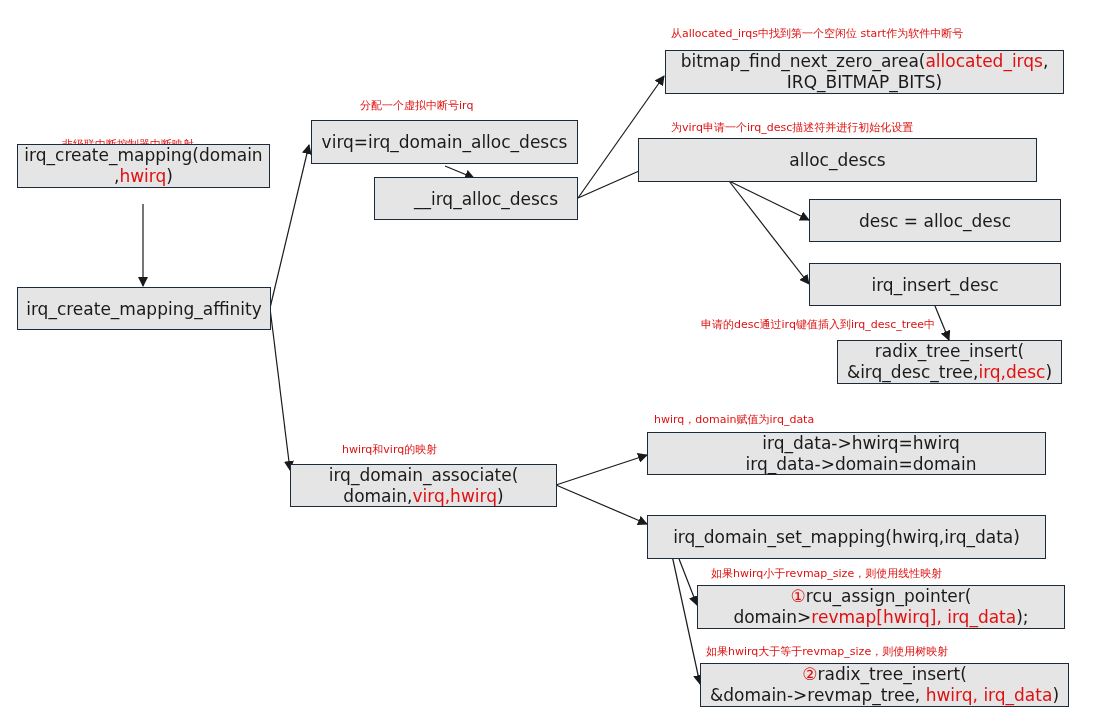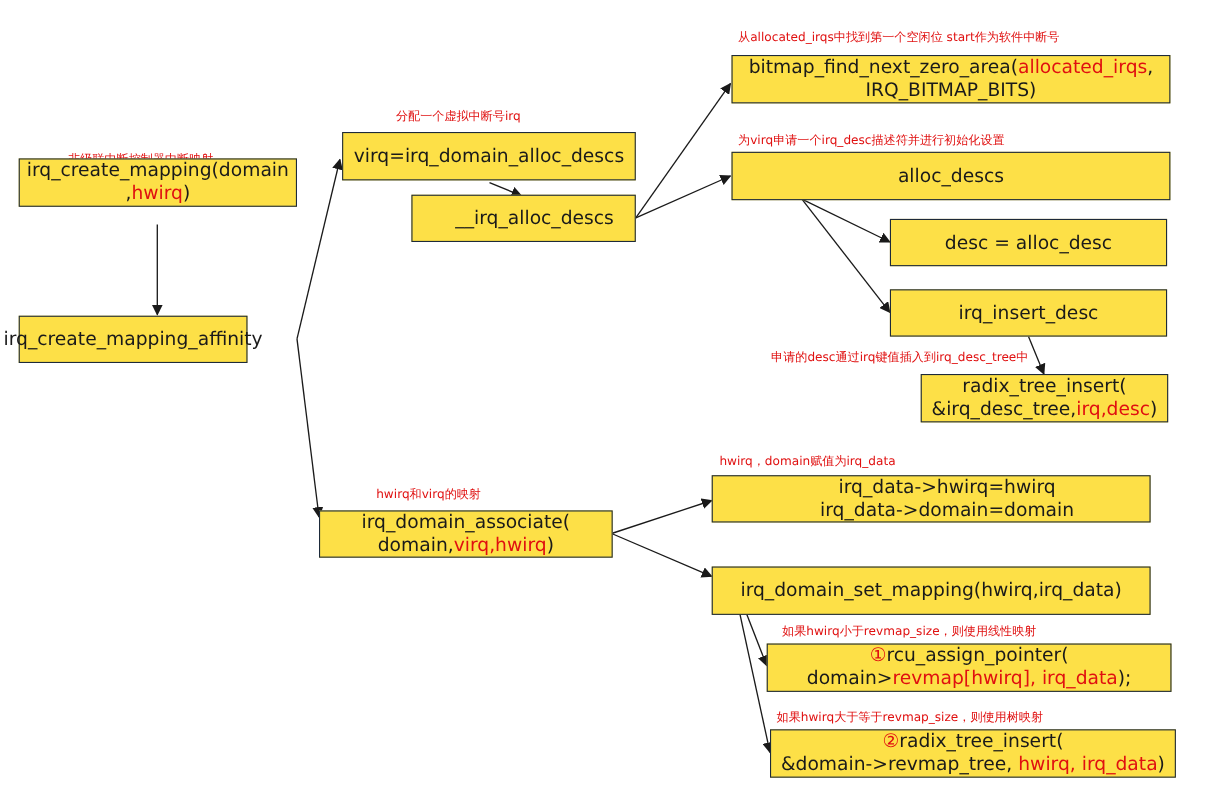--- a/index.html
+++ b/index.html
@@ -1,18 +1,18 @@
 <!DOCTYPE html>
 <html><head>
   <meta charset="utf-8">
   <style>
     html, body { margin: 0; padding: 0; background: #ffffff; }
     body { width: 1095px; height: 718px; position: relative; overflow: hidden;
            font-family: "DejaVu Sans", sans-serif; }
-    .box { position: absolute; box-sizing: border-box; background: #fde047;
+    .box { position: absolute; box-sizing: border-box; background: #e5e5e5;
            border: 1px solid #1d2a3a; color: #1a1a1a; text-align: center;
            font-size: 17px; line-height: 24px; display: flex; flex-direction: column;
            justify-content: center; align-items: center; white-space: nowrap; }
     .box .line { display: block; }
     .red { color: #e01010; }
     .note { position: absolute; color: #e01010; font-size: 11px; white-space: nowrap;
             font-family: "DejaVu Sans", sans-serif; }
     svg.arrows { position: absolute; left: 0; top: 0; }
   </style>
 </head>
@@ -47,38 +47,38 @@
 <div class="note" style="left:342px;top:442px;">hwirq和virq的映射</div>
 <div class="note" style="left:654px;top:412px;">hwirq，domain赋值为irq_data</div>
 <div class="note" style="left:711px;top:566px;">如果hwirq小于revmap_size，则使用线性映射</div>
 <div class="note" style="left:706px;top:644px;">如果hwirq大于等于revmap_size，则使用树映射</div>
 
 <div class="box" style="left:17px;top:144px;width:253px;height:44px;line-height:21px;">
   <span class="line"><span>irq_create_mapping(domain</span></span>
   <span class="line"><span>,</span><span class="red">hwirq</span><span>)</span></span>
 </div>
 
-<div class="box" style="left:17px;top:287px;width:208px;height:43px;">
+<div class="box" style="left:17px;top:287px;width:254px;height:43px;">
   <span>irq_create_mapping_affinity</span>
 </div>
 
 <div class="box" style="left:311px;top:120px;width:267px;height:44px;">
   <span>virq=irq_domain_alloc_descs</span>
 </div>
 
 <div class="box" style="left:374px;top:177px;width:204px;height:43px;padding-left:20px;">
   <span>__irq_alloc_descs</span>
 </div>
 
 <div class="box" style="left:665px;top:50px;width:399px;height:44px;line-height:21px;">
   <span class="line"><span>bitmap_find_next_zero_area(</span><span class="red">allocated_irqs</span><span>,</span></span>
   <span class="line">IRQ_BITMAP_BITS)</span>
 </div>
 
-<div class="box" style="left:665px;top:138px;width:399px;height:44px;">
+<div class="box" style="left:638px;top:138px;width:399px;height:44px;">
   <span>alloc_descs</span>
 </div>
 
 <div class="box" style="left:809px;top:199px;width:252px;height:43px;">
   <span>desc = alloc_desc</span>
 </div>
 
 <div class="box" style="left:809px;top:263px;width:252px;height:43px;">
   <span>irq_insert_desc</span>
 </div>

